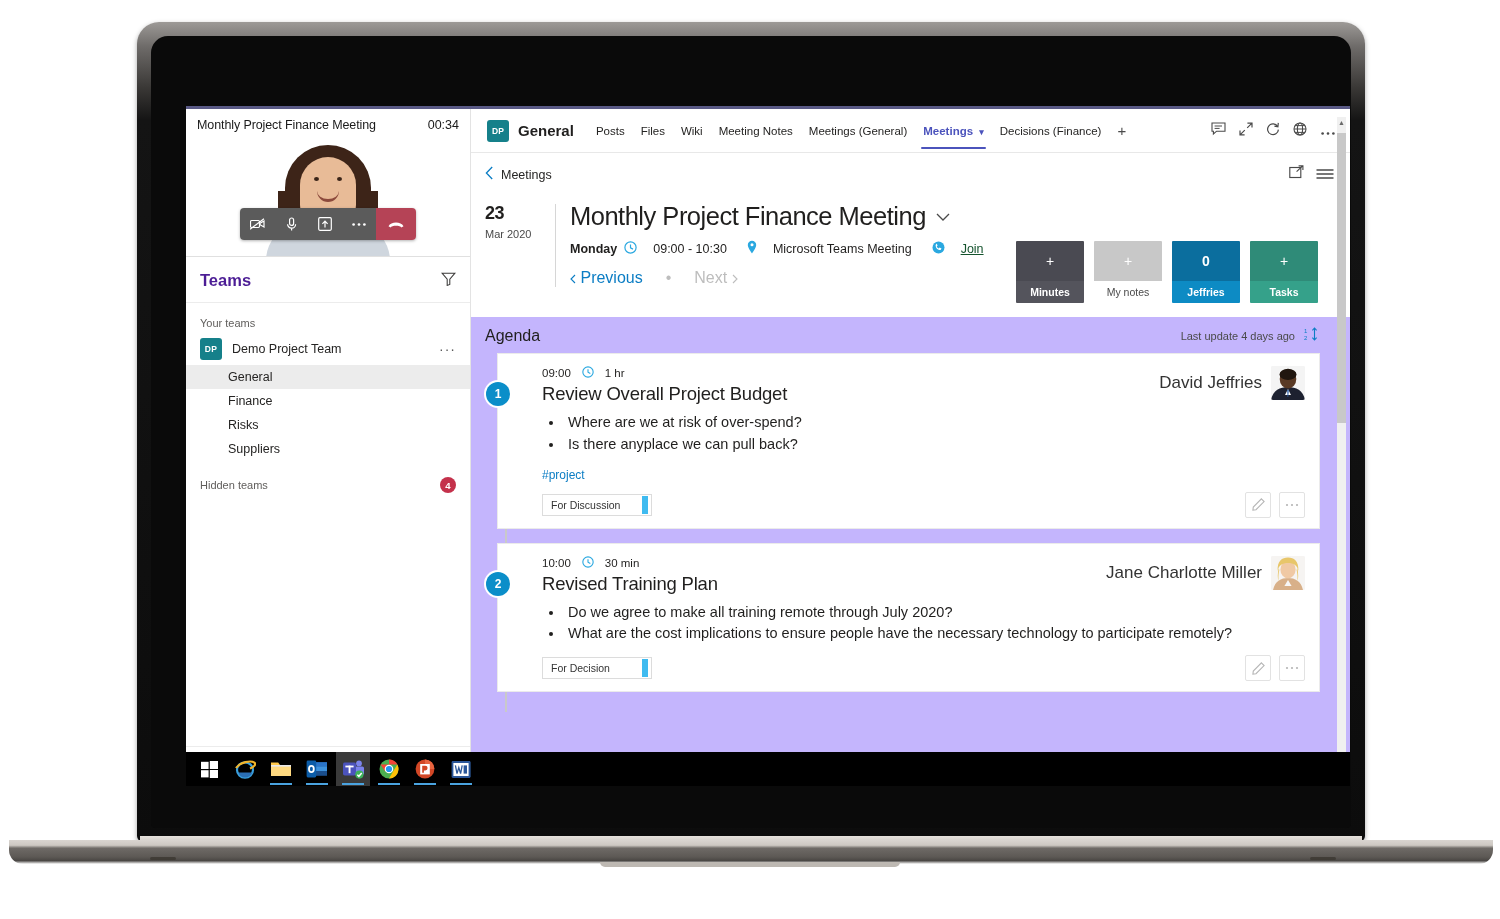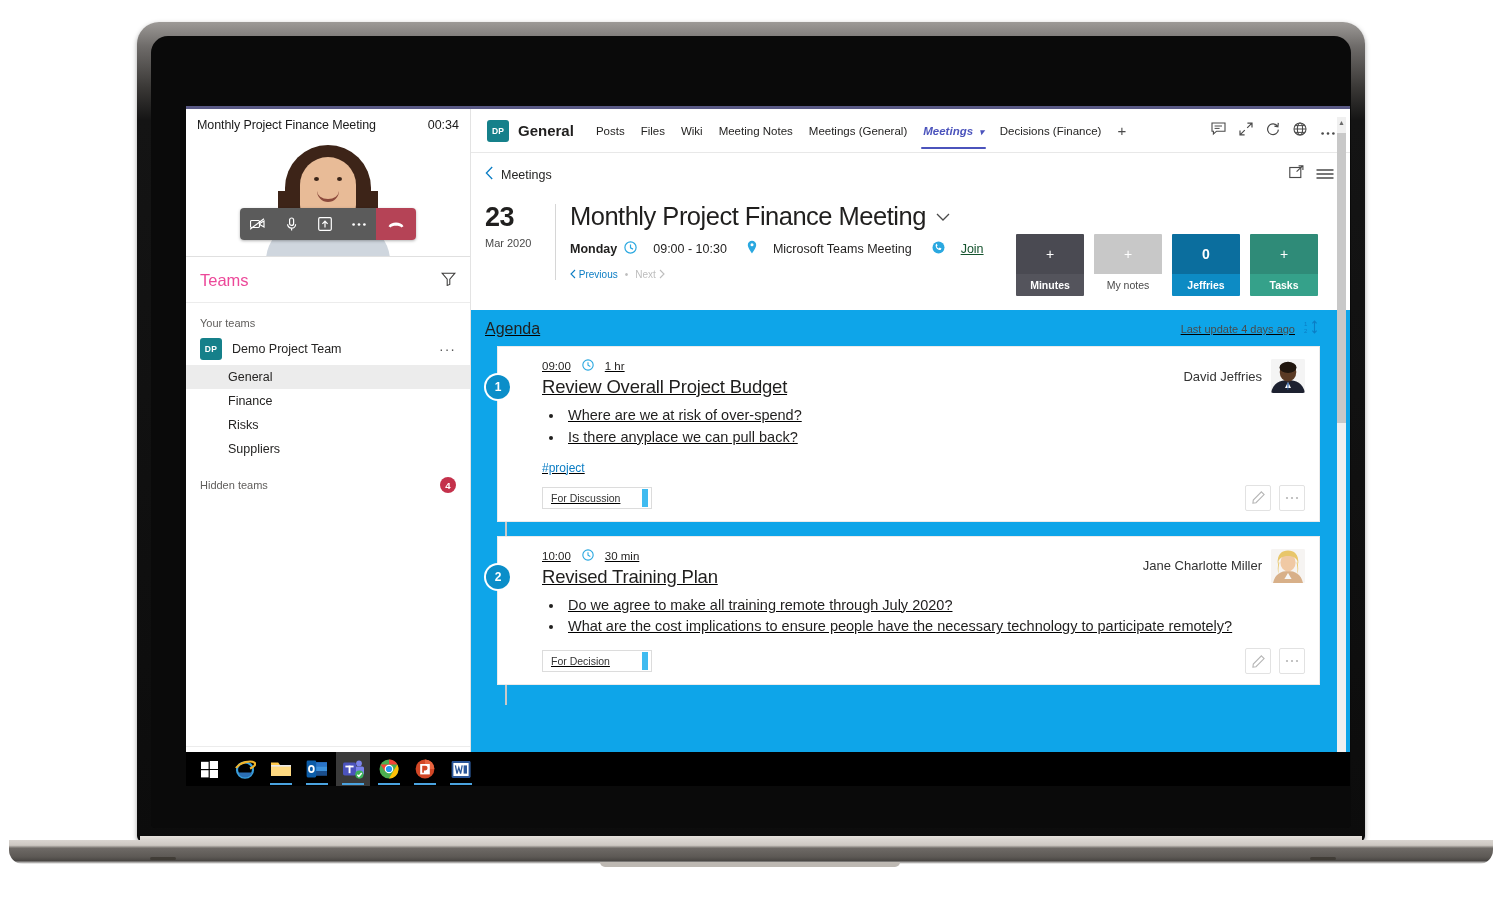--- a/index.html
+++ b/index.html
@@ -137,21 +137,21 @@
   }
   .call-btn.hangup { width: 40px; background:#b54356; }
   .call-btn svg { display:block; }
 
   
   #teams-header {
     display:flex; align-items:center; justify-content:space-between;
     padding: 14px 14px 12px 14px;
     border-bottom: 1px solid #ececec;
   }
-  #teams-title { font-size: 16.5px; font-weight: normal; color:#ec4899; }
+  #teams-title { font-size: 16.5px; font-weight: bold; color:#4c1d95; }
 
   #teams-scroll { flex: 1; overflow: hidden; padding-top: 8px; }
   .section-label {
     font-size: 11px; color:#605e5c; padding: 6px 14px 4px 14px;
   }
   #your-teams-row {
     display:flex; align-items:center; gap:10px;
     padding: 4px 12px 4px 14px; height: 32px;
   }
   #team-avatar {
@@ -196,21 +196,21 @@
   #tab-team-avatar {
     width:22px; height:22px; border-radius:3px; background:#15808a;
     color:#fff; font-size:8.5px; font-weight:bold;
     display:flex; align-items:center; justify-content:center; margin-right:9px;
   }
   #tab-channel-name { font-size: 15px; font-weight:bold; color:#201f1e; margin-right: 14px;}
   .tab-item {
     font-size: 11.5px; color:#252423; padding: 13px 8px 12px 8px;
     position:relative; white-space:nowrap;
   }
-  .tab-item.active { color:#4b53bc; font-weight:bold;font-style:italic; }
+  .tab-item.active { color:#4b53bc; font-weight:bold; }
   .tab-item.active:after {
     content:""; position:absolute; left:6px; right:6px; bottom:0;
     height: 2px; background:#4b53bc; border-radius:2px;
   }
   .tab-caret { font-size:9px; margin-left:3px; }
   #tab-add { font-size: 15px; color:#4a4a4a; padding: 0 8px; }
   #tab-actions { margin-left:auto; display:flex; align-items:center; gap: 13px; color:#4a4a4a;}
 
   
   #breadcrumb-row {
@@ -218,38 +218,38 @@
     padding: 12px 16px 8px 14px;
     gap: 7px;
   }
   #breadcrumb-label { font-size: 12.5px; color:#252423; }
   #breadcrumb-actions { margin-left:auto; display:flex; align-items:center; gap:12px; color:#4a4a4a; }
 
   
   #meeting-header { padding: 10px 16px 0 14px; }
   #meeting-top { display:flex; align-items:flex-start; gap: 0; }
   #date-block { width: 70px; padding-top: 2px; }
-  #date-day { font-size: 27px; font-weight:bold; color:#201f1e; line-height:1; letter-spacing:-.5px;}
+  #date-day { font-size: 18px; font-weight:bold; color:#201f1e; line-height:1; letter-spacing:-.5px;}
   #date-monthyear { font-size: 11px; color:#4a4a4a; margin-top: 6px; }
   #meeting-divider { width:1px; background:#d6d6d6; align-self: stretch; margin: 2px 14px 0 0; min-height: 58px;}
   #meeting-main { flex:1; min-width:0; }
   #meeting-title-row { display:flex; align-items:center; gap:10px; }
   #meeting-title { font-size: 25.5px; color:#201f1e; letter-spacing:-.5px; }
   #meeting-title-caret { color:#4a4a4a; font-size:14px; }
   #meeting-meta {
     display:flex; align-items:center; gap: 7px;
     margin-top: 9px; font-size: 12.5px; color:#201f1e;
   }
   #meeting-meta .meta-day { font-weight:bold; }
   .meta-chunk { display:flex; align-items:center; gap:16px; }
   .meta-sep { width: 6px; }
   #meeting-join { color:#14532d; text-decoration: underline; }
   #prevnext-row {
-    display:flex; align-items:center; gap: 7px;
-    margin-top: 12px; margin-left: 0px; font-size: 10px;
+    display:flex; align-items:center; gap: 23px;
+    margin-top: 12px; margin-left: 0px; font-size: 16px;
   }
   #prev-link { color:#0b7dc4; }
   #next-link { color:#bdbdbd; }
   #prevnext-dot { color:#bdbdbd; }
 
   
   #tiles-row {
     display:flex; gap: 10px; justify-content:flex-end;
     padding: 0 16px; margin-top: -46px;
   }
@@ -262,21 +262,21 @@
   .tile.minutes .tile-top { background:#4a4a52; color:#fff; }
   .tile.minutes .tile-bottom { background:#54545c; color:#fff; }
   .tile.mynotes .tile-top { background:#c8c8c8; color:#fff; }
   .tile.mynotes .tile-bottom { background:#ffffff; color:#4a4a4a; font-weight:normal; }
   .tile.decisions .tile-top { background:#0b6e9e; color:#fff; font-weight:bold; }
   .tile.decisions .tile-bottom { background:#0d8bc4; color:#fff; }
   .tile.tasks .tile-top { background:#2f8b78; color:#fff; }
   .tile.tasks .tile-bottom { background:#35a18a; color:#fff; }
 
   
-  #agenda-area { flex:1; background:#0ea5e9; margin-top: 14px; position:relative; overflow:hidden;text-decoration:underline; }
+  #agenda-area { flex:1; background:#c4b5fd; margin-top: 14px; position:relative; overflow:hidden; }
   #agenda-head {
     display:flex; align-items:center;
     padding: 10px 30px 8px 14px;
   }
   #agenda-title { font-size: 16px; color:#201f1e; }
   #agenda-meta { margin-left:auto; display:flex; align-items:center; gap:9px; }
   #agenda-lastupdate { font-size: 11px; color:#4a4a4a; }
 
   #agenda-list { padding: 0 30px 0 14px; position:relative; }
   #timeline {
@@ -310,21 +310,21 @@
   .footer-actions { margin-left:auto; display:flex; gap: 8px; }
   .sq-btn {
     width: 26px; height: 26px; border:1px solid #e2e2e2; background:#fff;
     display:flex; align-items:center; justify-content:center;
     color:#9a9a9a; font-size:11px; border-radius:2px;
   }
   .item-owner {
     position:absolute; right: 14px; top: 12px;
     display:flex; align-items:center; gap:9px;
   }
-  .owner-name { font-size: 13px; color:#333; }
+  .owner-name { font-size: 17px; color:#333; }
   .owner-avatar { width: 34px; height: 34px; border-radius: 2px; overflow:hidden; position:relative; background:#f2f2f2; }
 
   
   #scrollbar-track {
     position:absolute; right: 4px; top: 8px; bottom: 8px; width: 9px; background:#f0f0f0;
   }
   #scrollbar-thumb {
     position:absolute; right: 4px; top: 24px; width: 9px; height: 290px; background:#c8c8c8;
   }
   .scroll-arrow { position:absolute; right:4px; width:9px; text-align:center; font-size:7px; color:#6a6a6a; }

